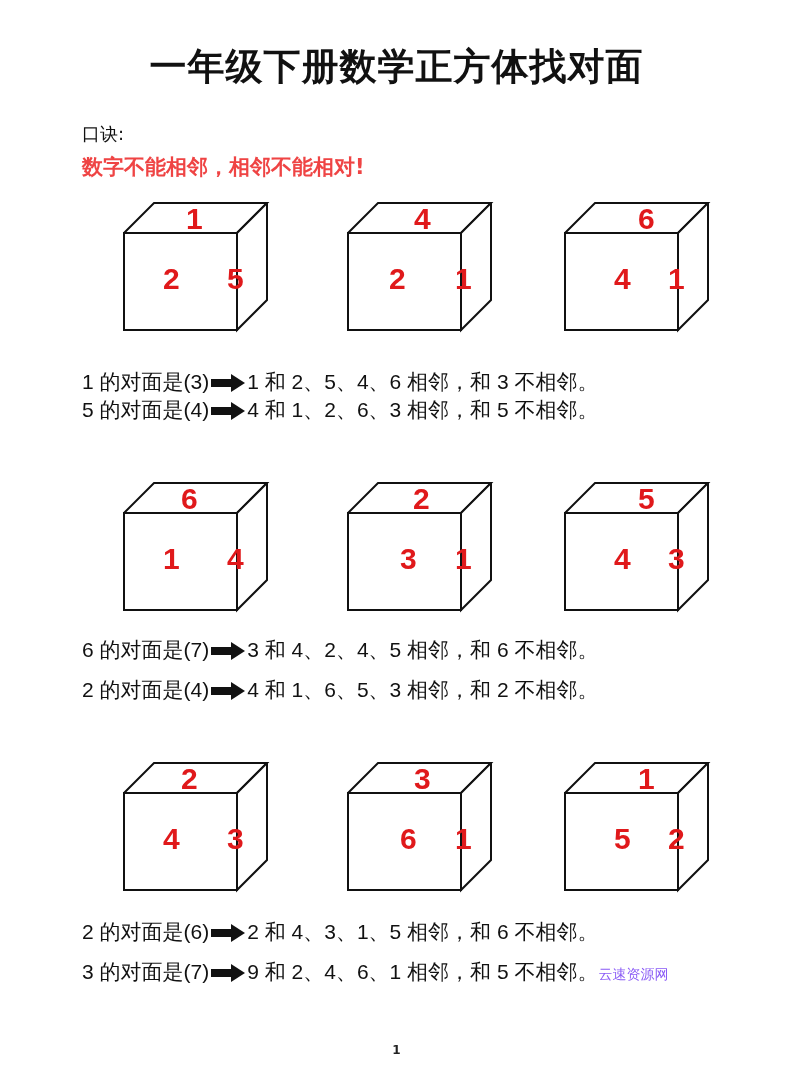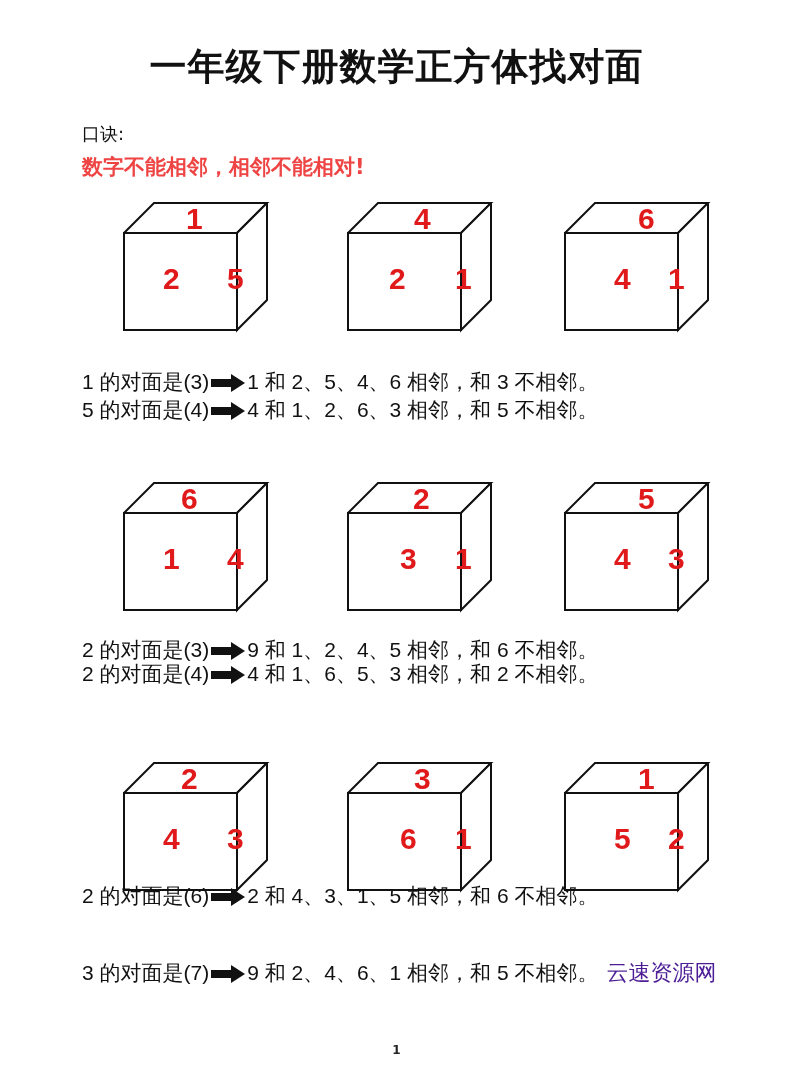--- a/index.html
+++ b/index.html
@@ -5,21 +5,21 @@
   html, body { margin:0; padding:0; background:#ffffff; }
   body { width:793px; height:1068px; position:relative; overflow:hidden; font-family:"DejaVu Sans", "Liberation Sans", sans-serif; color:#111; }
   .title { position:absolute; left:0; top:42px; width:793px; text-align:center; font-size:37px; font-weight:bold; letter-spacing:1px; color:#111; }
   .mnemonic-label { position:absolute; left:82px; top:122px; font-size:18px; color:#111; }
   .mnemonic-text { position:absolute; left:82px; top:153px; font-size:21px; font-weight:bold; color:#ef4444; }
   .cube { position:absolute; width:180px; height:140px; }
   .cube svg { position:absolute; left:0; top:0; }
   .num { position:absolute; font-family:"Liberation Sans", sans-serif; font-weight:bold; font-size:30px; color:#e0191b; line-height:1; }
   .line { position:absolute; left:82px; font-size:21px; color:#111; white-space:nowrap; font-family:"Liberation Sans", "DejaVu Sans", sans-serif; }
   .arrow { display:inline-block; vertical-align:middle; margin:0 2px; }
-  .watermark { font-size:22px; color:#4c1d95; font-family:"DejaVu Serif", serif; margin-left:8px; }
+  .watermark { font-size:14px; color:#8b5cf6; font-family:"DejaVu Serif", serif; margin-left:0; }
   .page-num { position:absolute; left:0; width:793px; top:1043px; text-align:center; font-size:12px; color:#222; font-weight:bold; }
 </style>
 </head>
 <body>
 
 <div class="title">一年级下册数学正方体找对面</div>
 <div class="mnemonic-label">口诀:</div>
 <div class="mnemonic-text">数字不能相邻，相邻不能相对!</div>
 
 <div class="cube" style="left:123px; top:202px;">
@@ -91,26 +91,26 @@
       <polygon points="1,31 31,1 144,1 114,31" fill="#fff" stroke="#111" stroke-width="2"></polygon>
       <polygon points="114,31 144,1 144,98 114,128" fill="#fff" stroke="#111" stroke-width="2"></polygon>
       <rect x="1" y="31" width="113" height="97" fill="#fff" stroke="#111" stroke-width="2"></rect>
     </svg>
   <span class="num" style="left:74px; top:2px;">5</span>
   <span class="num" style="left:50px; top:62px;">4</span>
   <span class="num" style="left:104px; top:62px;">3</span>
 </div>
 
 <div class="line" style="top:636px;">
-  <span>2 的对面是(3)</span><svg class="arrow" width="34" height="18">
+  <span>6 的对面是(7)</span><svg class="arrow" width="34" height="18">
       <rect x="0" y="5" width="22" height="8" fill="#111"></rect>
       <polygon points="20,0 34,9 20,18" fill="#111"></polygon>
-    </svg><span>9 和 1、2、4、5 相邻，和 6 不相邻。</span>
+    </svg><span>3 和 4、2、4、5 相邻，和 6 不相邻。</span>
 </div>
-<div class="line" style="top:660px;text-align:right;">
+<div class="line" style="top:676px;text-align:right;">
   <span>2 的对面是(4)</span><svg class="arrow" width="34" height="18">
       <rect x="0" y="5" width="22" height="8" fill="#111"></rect>
       <polygon points="20,0 34,9 20,18" fill="#111"></polygon>
     </svg><span>4 和 1、6、5、3 相邻，和 2 不相邻。</span>
 </div>
 
 <div class="cube" style="left:123px; top:762px;">
   <svg width="180" height="140">
       <polygon points="1,31 31,1 144,1 114,31" fill="#fff" stroke="#111" stroke-width="2"></polygon>
       <polygon points="114,31 144,1 144,98 114,128" fill="#fff" stroke="#111" stroke-width="2"></polygon>
@@ -134,21 +134,21 @@
   <svg width="180" height="140">
       <polygon points="1,31 31,1 144,1 114,31" fill="#fff" stroke="#111" stroke-width="2"></polygon>
       <polygon points="114,31 144,1 144,98 114,128" fill="#fff" stroke="#111" stroke-width="2"></polygon>
       <rect x="1" y="31" width="113" height="97" fill="#fff" stroke="#111" stroke-width="2"></rect>
     </svg>
   <span class="num" style="left:74px; top:2px;">1</span>
   <span class="num" style="left:50px; top:62px;">5</span>
   <span class="num" style="left:104px; top:62px;">2</span>
 </div>
 
-<div class="line" style="top:882px;">
+<div class="line" style="top:918px;">
   <span>2 的对面是(6)</span><svg class="arrow" width="34" height="18">
       <rect x="0" y="5" width="22" height="8" fill="#111"></rect>
       <polygon points="20,0 34,9 20,18" fill="#111"></polygon>
     </svg><span>2 和 4、3、1、5 相邻，和 6 不相邻。</span>
 </div>
 <div class="line" style="top:958px;">
   <span>3 的对面是(7)</span><svg class="arrow" width="34" height="18">
       <rect x="0" y="5" width="22" height="8" fill="#111"></rect>
       <polygon points="20,0 34,9 20,18" fill="#111"></polygon>
     </svg><span>9 和 2、4、6、1 相邻，和 5 不相邻。</span><span class="watermark">云速资源网</span>

